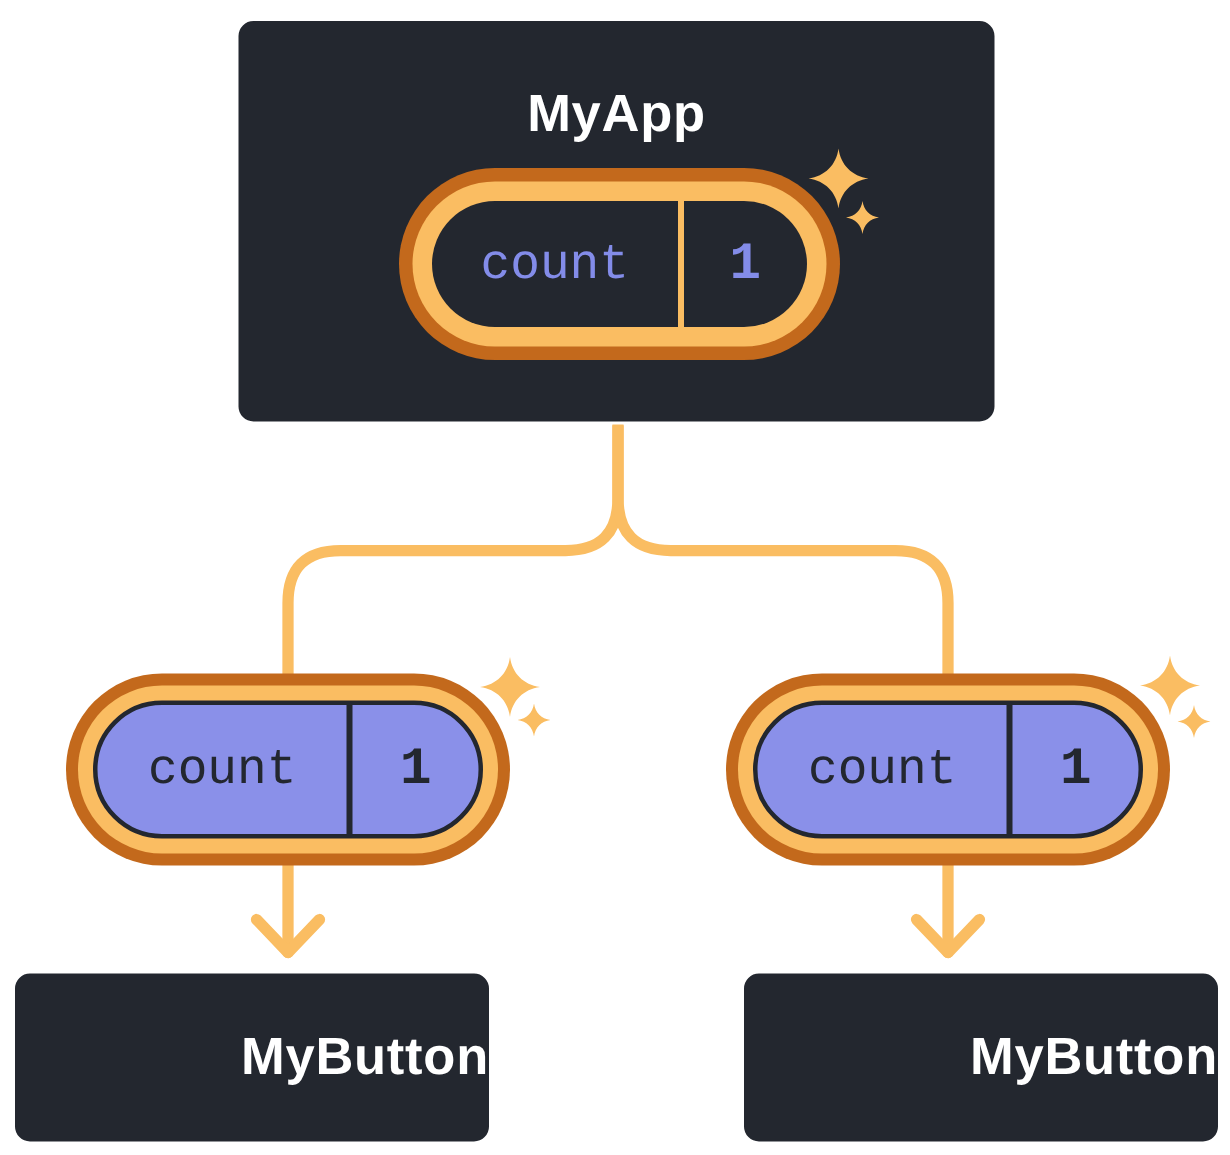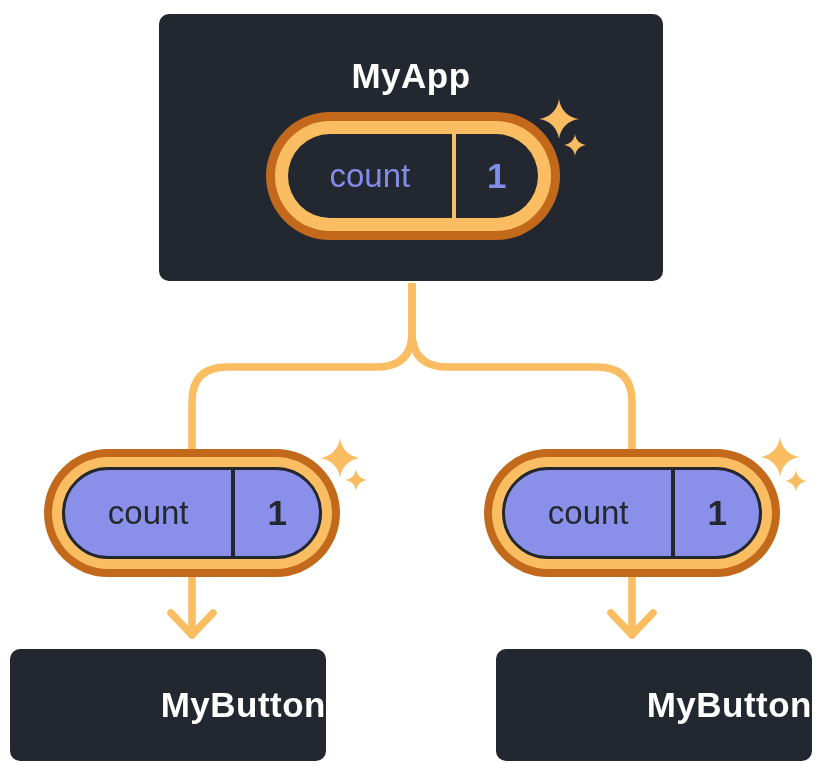--- a/index.html
+++ b/index.html
@@ -54,20 +54,21 @@
   .node-myapp .node-title{
     position:absolute;
     left:0; right:0; top:42px;
   }
   
   .pill{
     position:absolute;
     border-radius:999px;
     background:var(--ring-dark);
     z-index:3;
+    font-family:Liberation Mono, monospace;
   }
   .pill-myapp{ left:266px; top:112px; width:294px; height:128px; }
   .pill-left  { left:44px;  top:449px; width:296px; height:128px; }
   .pill-right { left:484px; top:449px; width:296px; height:128px; }
   .pill-light{
     position:absolute;
     border-radius:999px;
     background:var(--ring-light);
   }
   .pill-myapp .pill-light{ inset:9px; }

